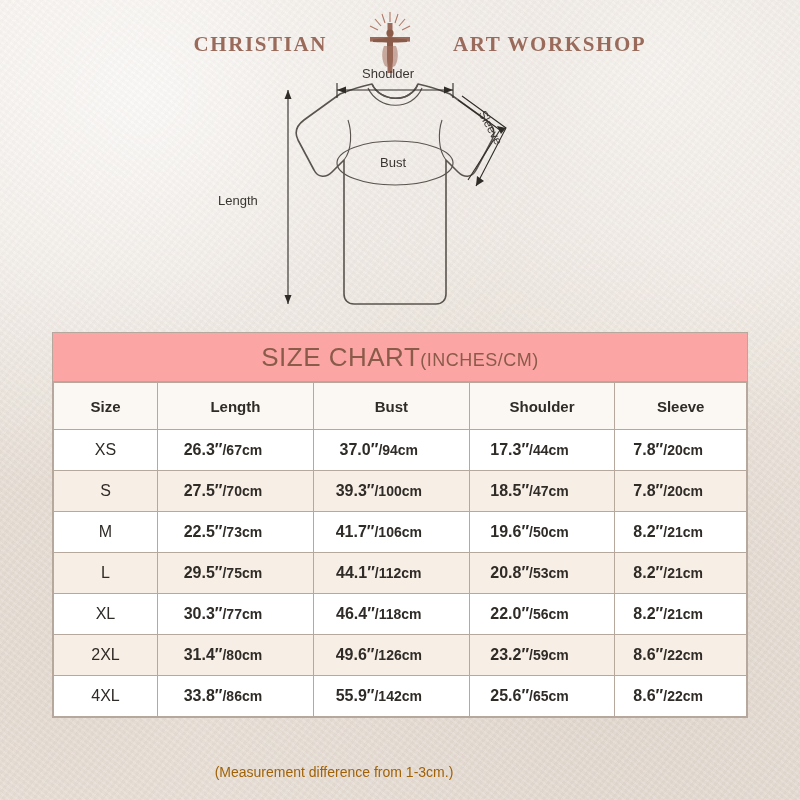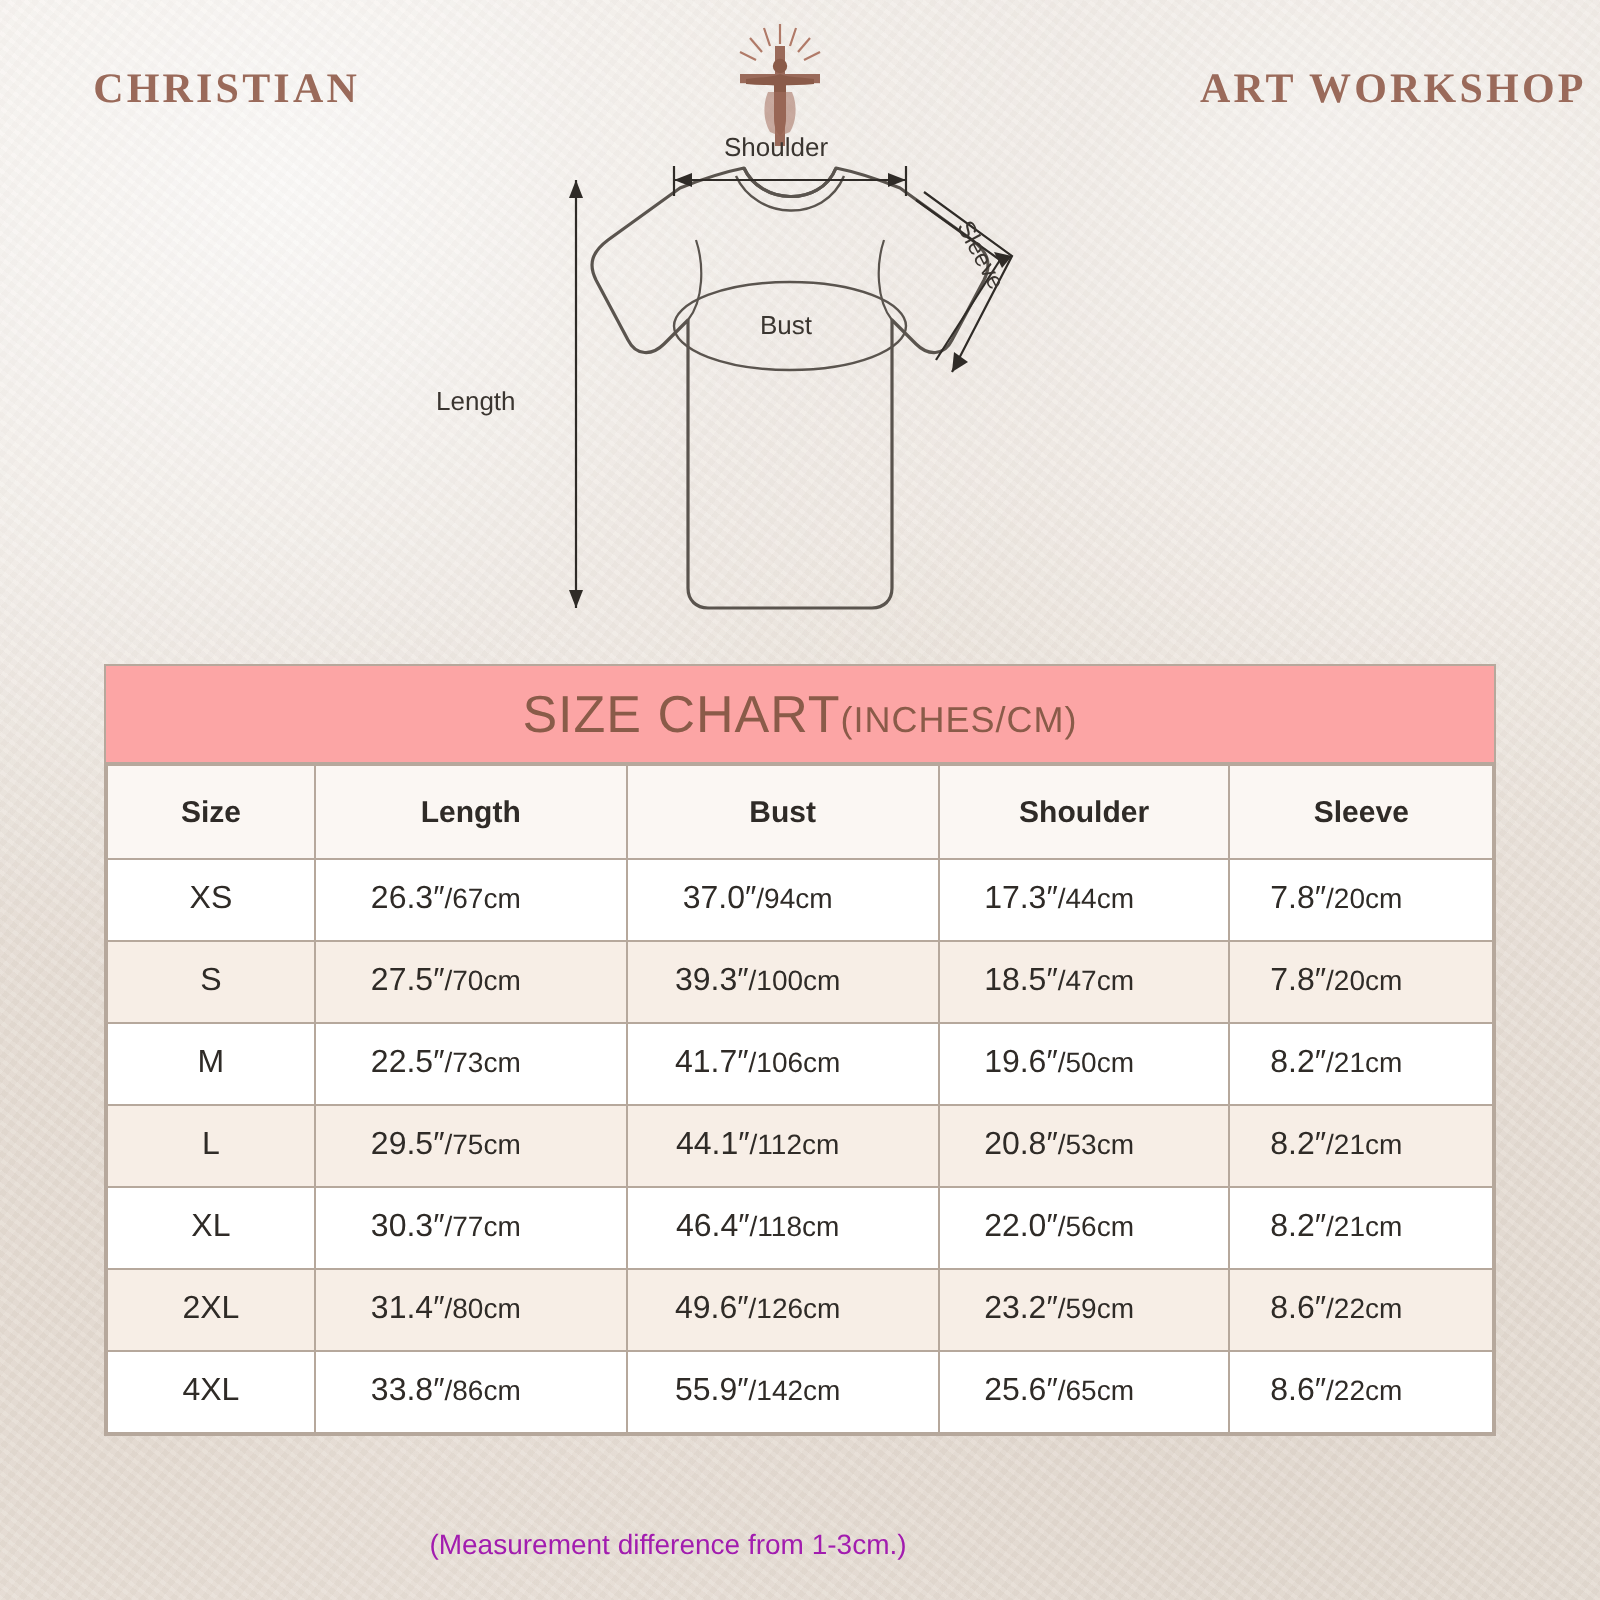--- a/index.html
+++ b/index.html
@@ -40,22 +40,22 @@
 
   
   .brand {
     position: absolute;
     top: 8px;
     left: 0;
     width: 800px;
     height: 72px;
     display: flex;
     align-items: center;
-    justify-content: space-between;
-    gap: 0;
+    justify-content: center;
+    gap: 16px;
   }
   .brand-text {
     font-family: "Liberation Serif", serif;
     font-size: 21px;
     letter-spacing: 1.6px;
     color: #9a6a5a;
     font-weight: 700;
     white-space: nowrap;
   }
   .brand-left { text-align: right; width: 180px; margin-right: 14px; }
@@ -127,31 +127,31 @@
   table.size-table col.c0 { width: 15%; }
   table.size-table col.c1 { width: 22.5%; }
   table.size-table col.c2 { width: 22.5%; }
   table.size-table col.c3 { width: 21%; }
   table.size-table col.c4 { width: 19%; }
 
   tbody tr:nth-child(odd)  td { background: #ffffff; }
   tbody tr:nth-child(even) td { background: #f7eee6; }
 
   td.size-cell { font-size: 17px; }
-  td.val { text-align: right; padding-right: 26px; }
+  td.val { text-align: right; padding-right: 26px; font-weight: bold; }
   td.val .cm { font-size: 14px; }
 
   .footnote {
     position: absolute;
     top: 764px;
     left: 0;
     width: 668px;
     text-align: center;
     font-size: 14px;
-    color: #a21caf;
+    color: #a16207;
     font-family: "Liberation Sans", sans-serif;
   }
 </style>
 </head>
 <body>
 
 <div class="page">
   <div class="bg"></div>
 
   <div class="brand">

